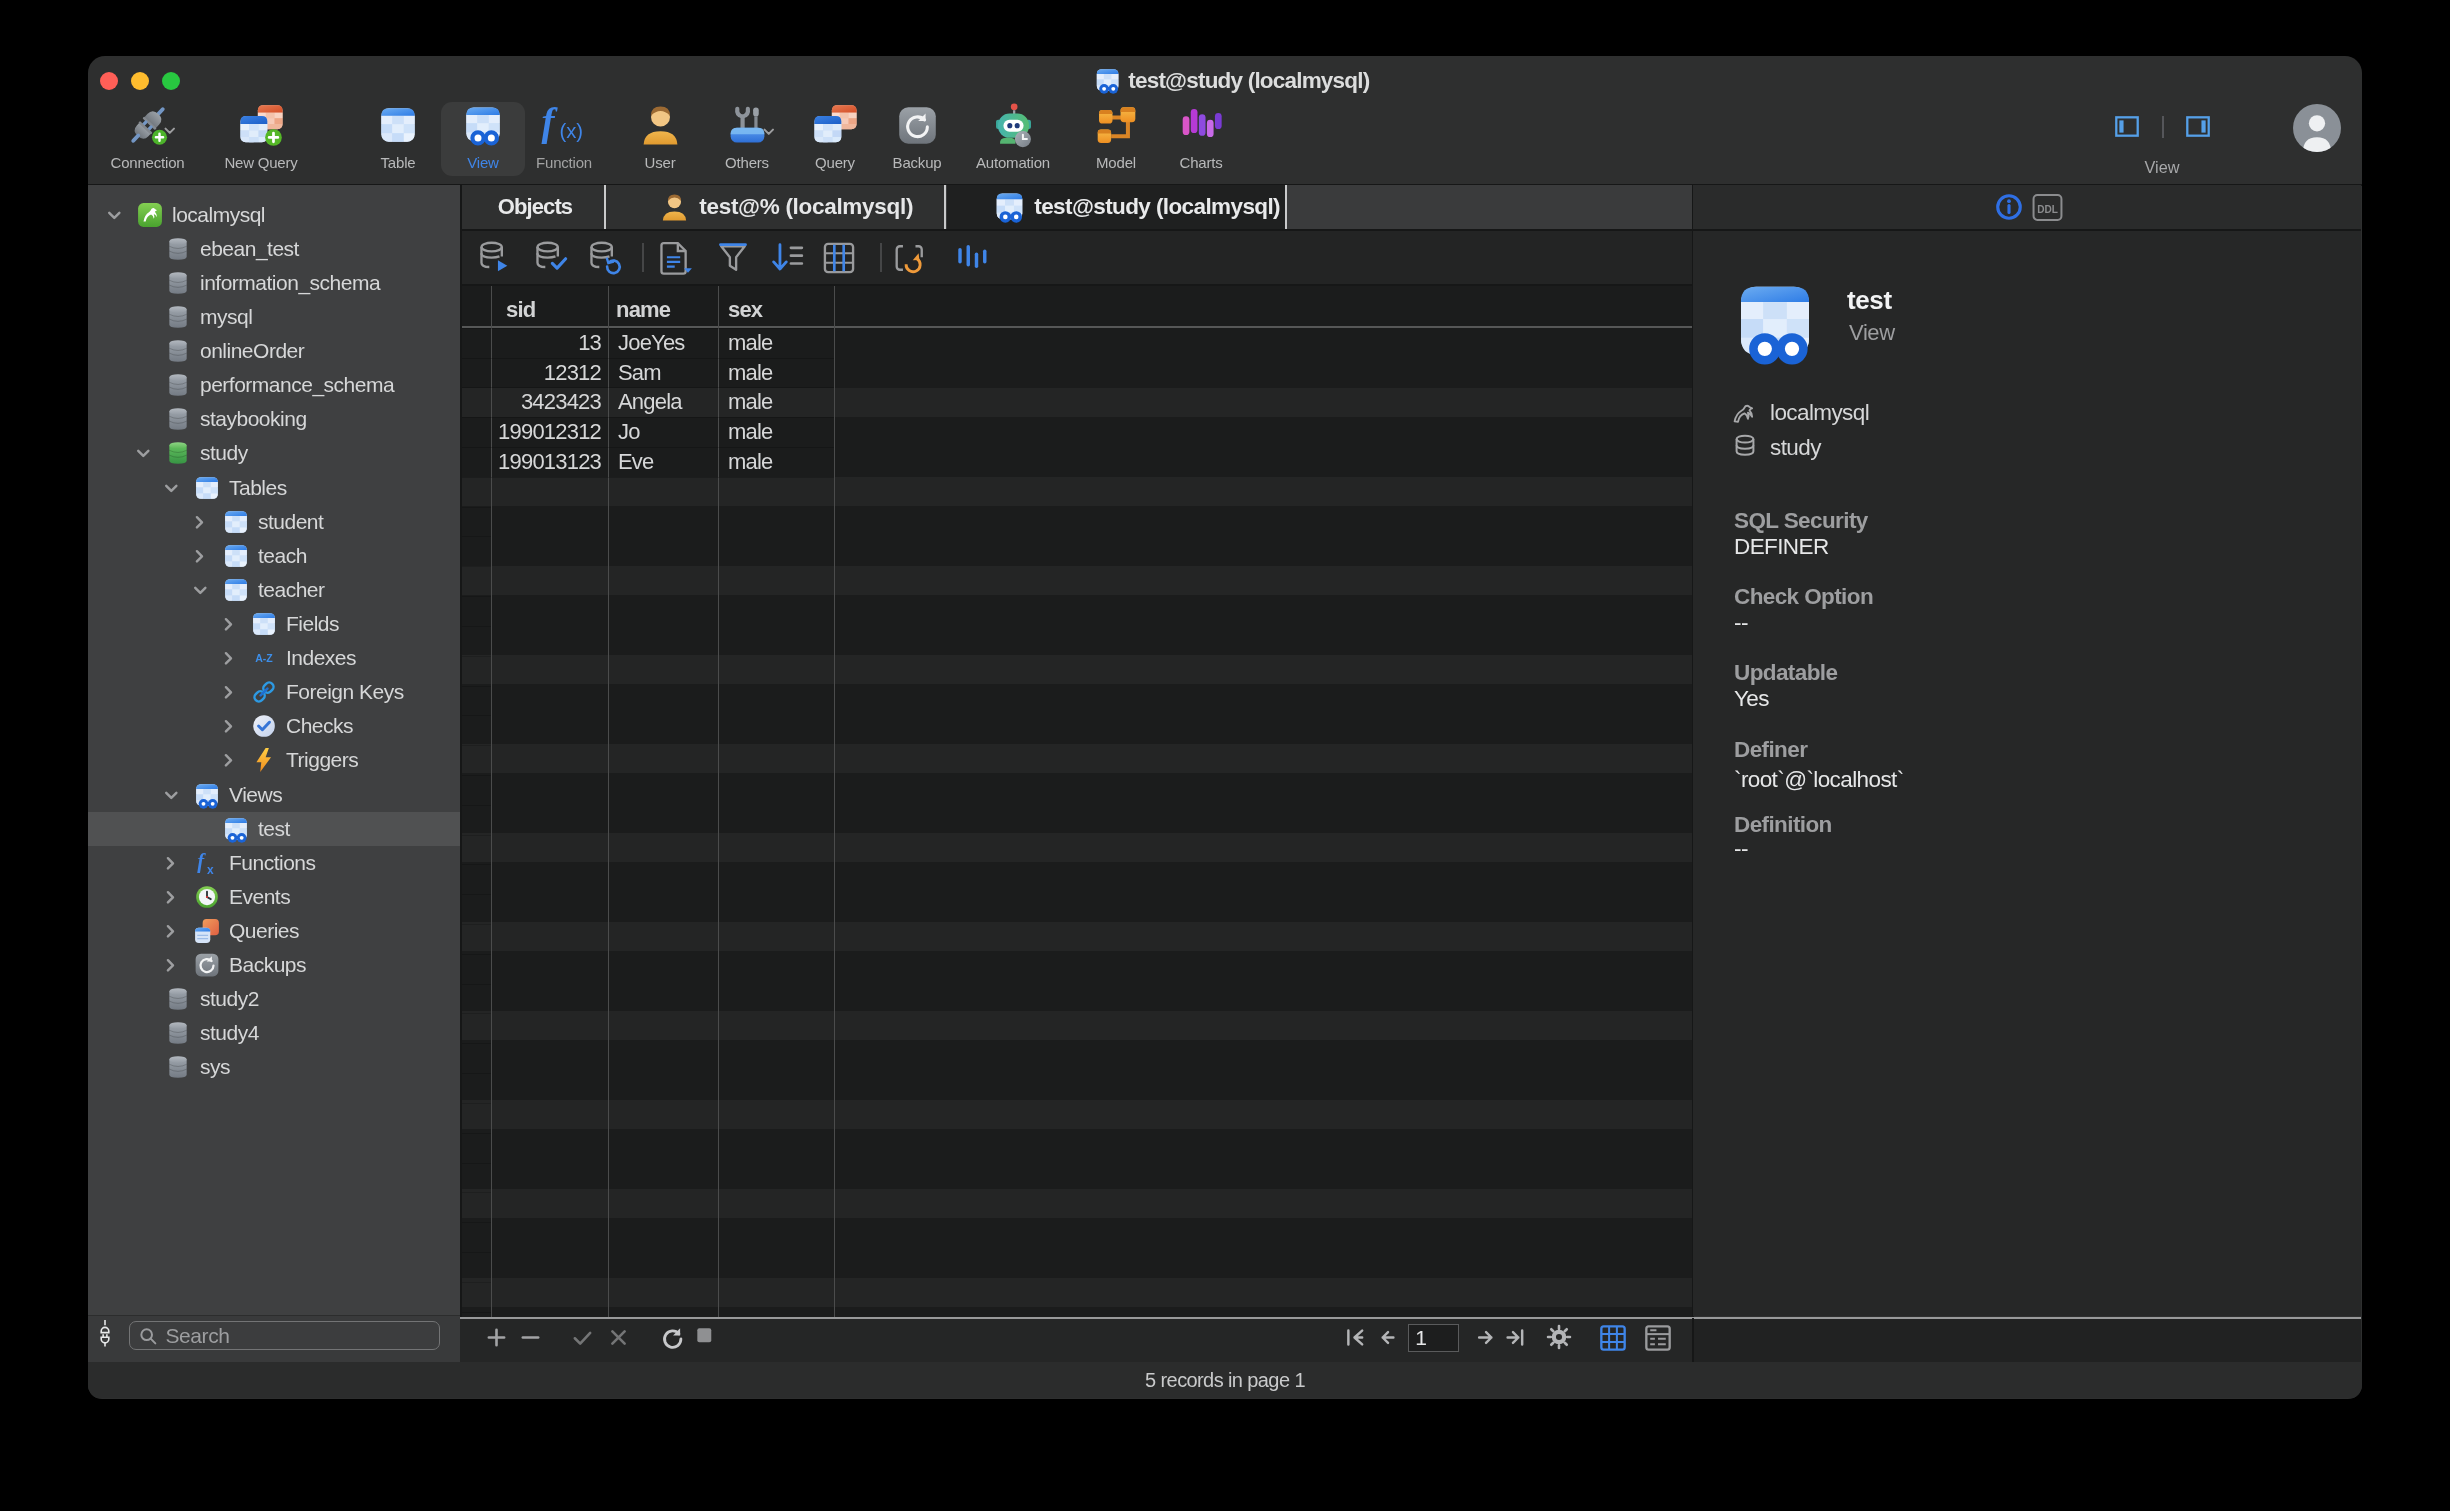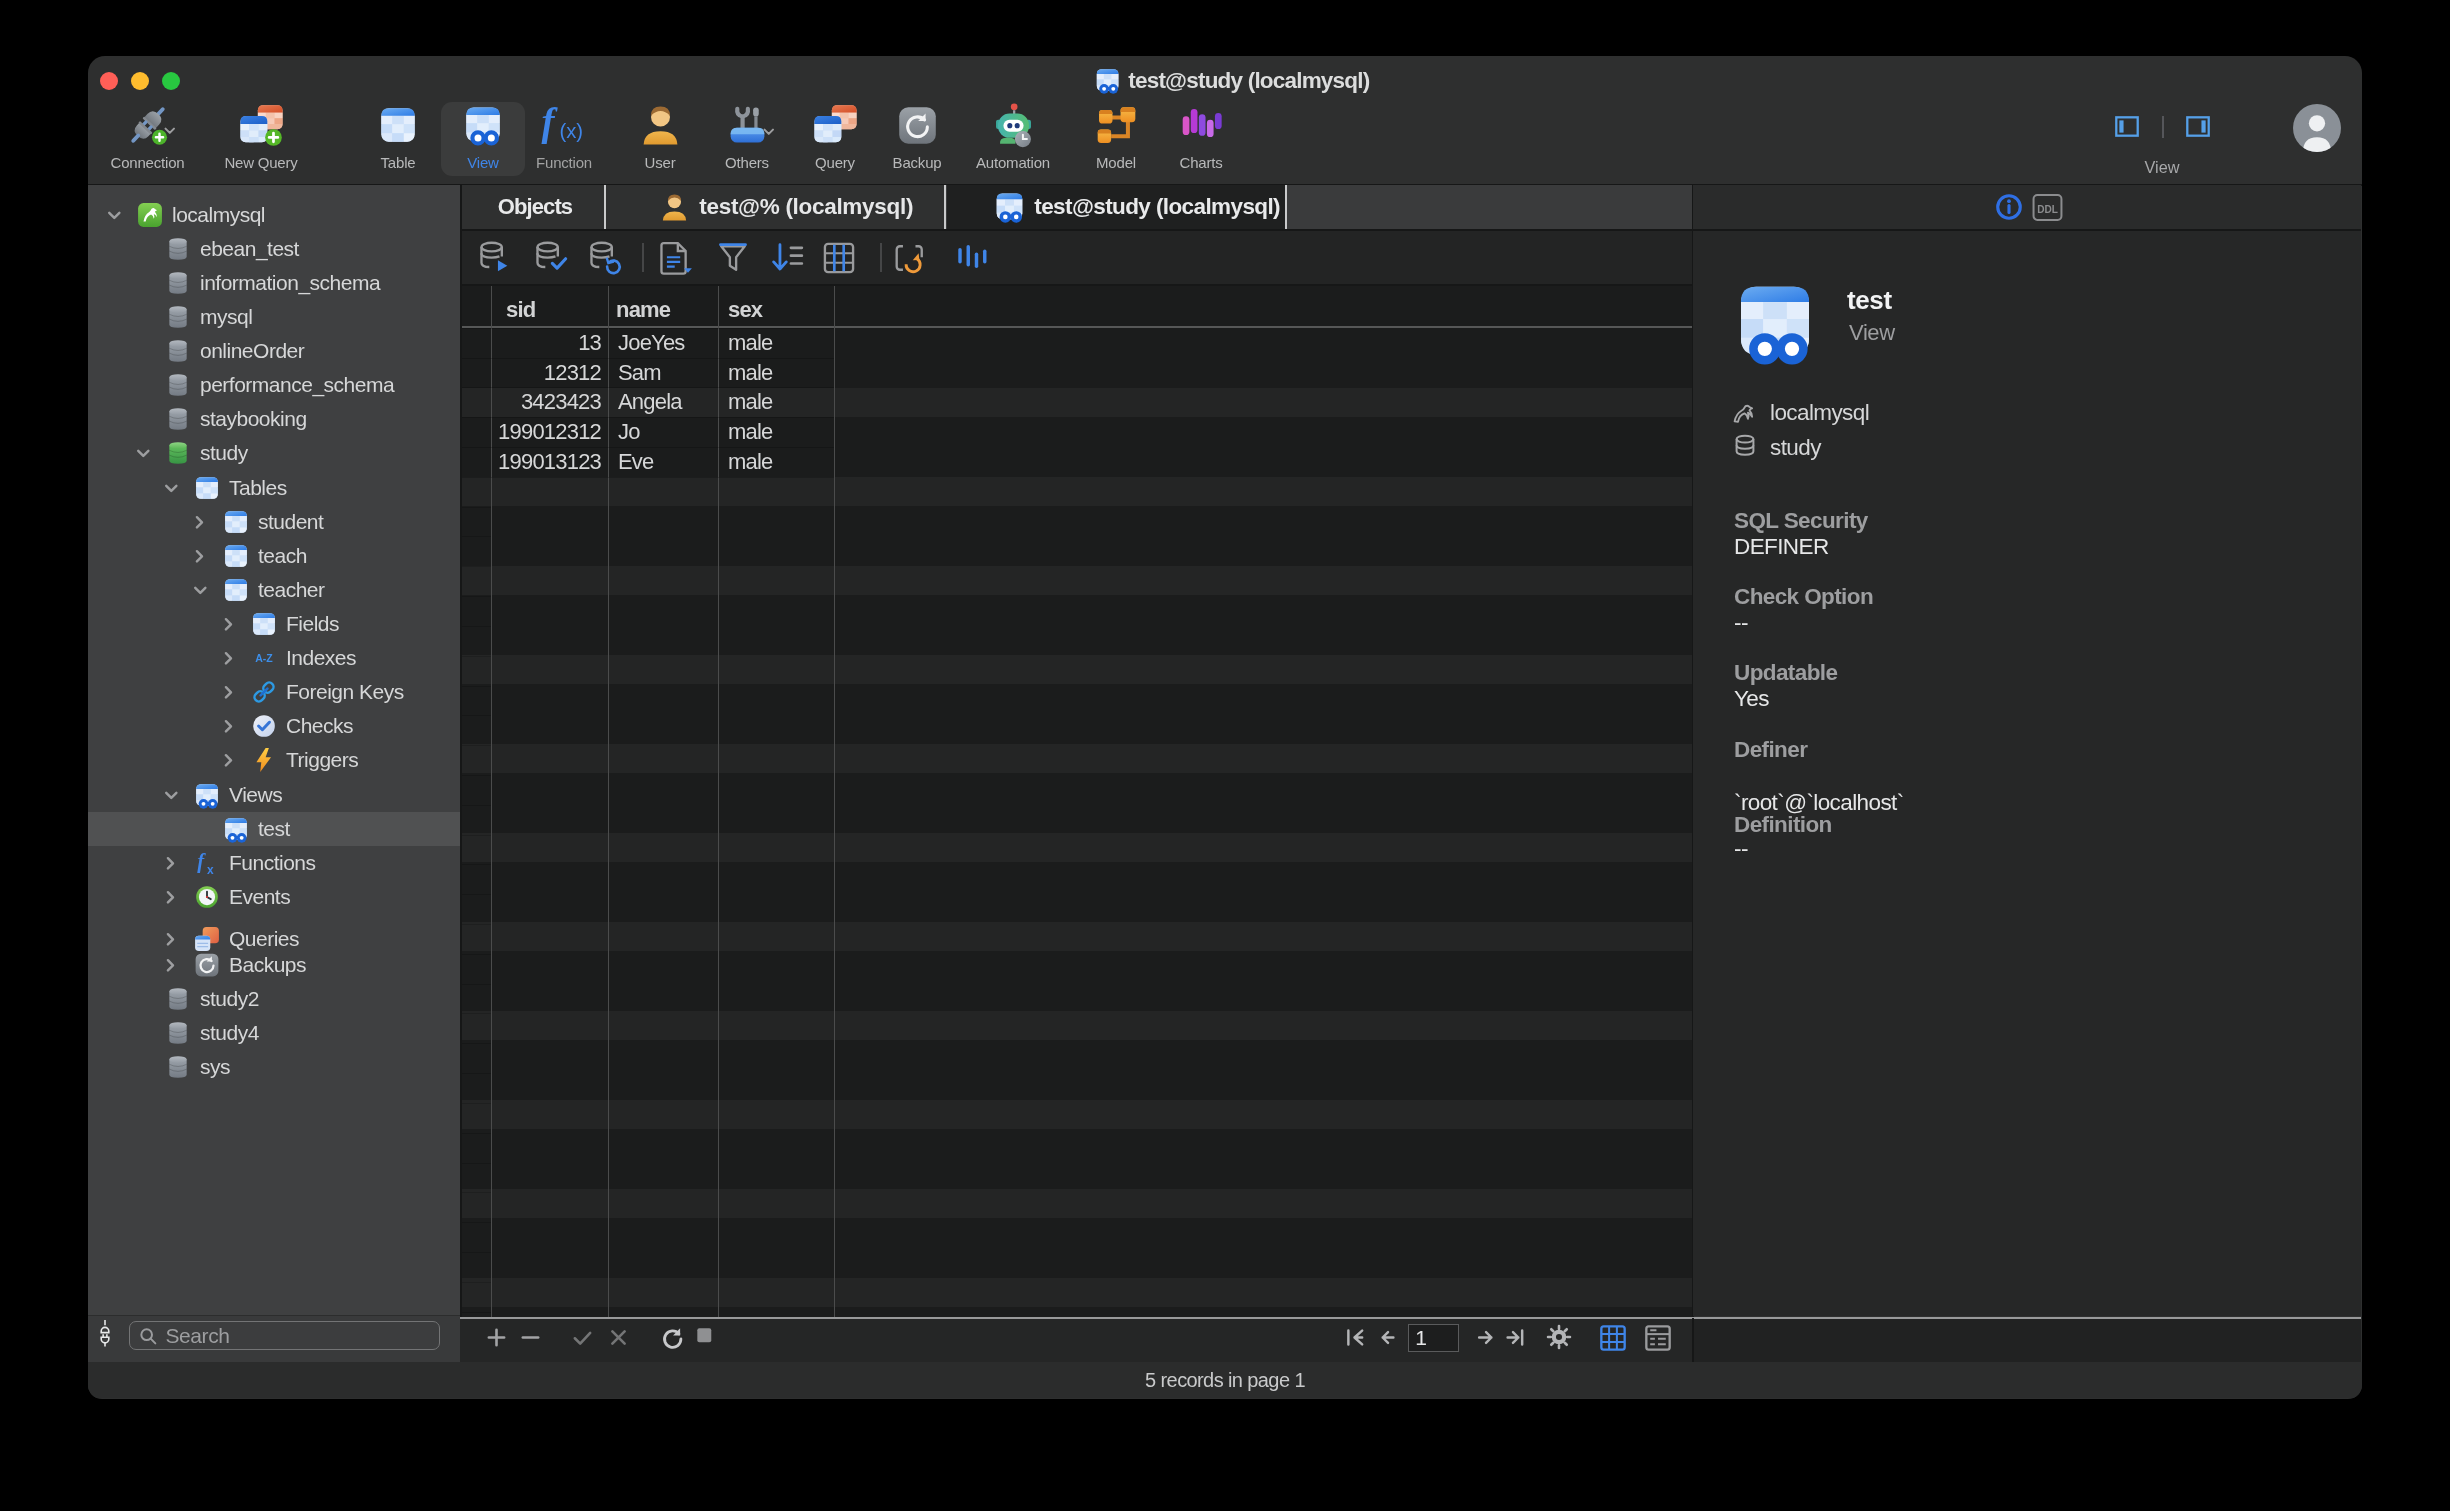--- a/index.html
+++ b/index.html
@@ -728,21 +728,21 @@
       <div class="icn" style="left:103px;">
         <svg width="26" height="26" viewBox="0 0 48 48" style="">
           <circle cx="24" cy="24" r="20" fill="url(#gGreen)"></circle>
           <circle cx="24" cy="24" r="15" fill="#f2f5f8"></circle>
 <path d="M24 14 v10 l7 4" stroke="#2b3138" stroke-width="3.4" fill="none" stroke-linecap="round"></path>
 <circle cx="24" cy="24" r="2" fill="#d33"></circle>
         </svg>
       </div>
       <div class="txt" style="position:absolute; left:141px;">Events</div>
     </div>
-    <div class="row" style="top:858px;margin-top:8px;">
+    <div class="row" style="top:858px;">
       <div class="cv" style="left:74px;">
         <svg width="18.6" height="18.6" viewBox="0 0 22 22" style="">
           <g stroke="#9d9ea0" stroke-width="2.9" fill="none" stroke-linecap="round" stroke-linejoin="round">
             <path d="M7 5 l6 6 l-6 6"></path>
           </g>
         </svg>
       </div>
       <div class="icn" style="left:103px;">
         <svg width="26" height="26" viewBox="0 0 48 48" style="">
           <rect x="16" y="2" width="30" height="30" rx="7" fill="url(#gOrange)"></rect>
@@ -1143,16 +1143,16 @@
         </g>
       </svg></div>
     <div class="abs" style="left:1682px; top:379px; font-size:22.5px; color:#d6d7d8; letter-spacing:-0.6px;">study</div>
     <div class="seclbl" style="top:452px;">SQL Security</div>
     <div class="secval" style="top:478px;">DEFINER</div>
     <div class="seclbl" style="top:528px;">Check Option</div>
     <div class="secval" style="top:554px;">--</div>
     <div class="seclbl" style="top:604px;">Updatable</div>
     <div class="secval" style="top:630px;">Yes</div>
     <div class="seclbl" style="top:681px;">Definer</div>
-    <div class="secval" style="top:734px;">`root`@`localhost`</div>
+    <div class="secval" style="top:711px;">`root`@`localhost`</div>
     <div class="seclbl" style="top:756px;">Definition</div>
     <div class="secval" style="top:780px;">--</div>
   </div>
 
 </body></html>

